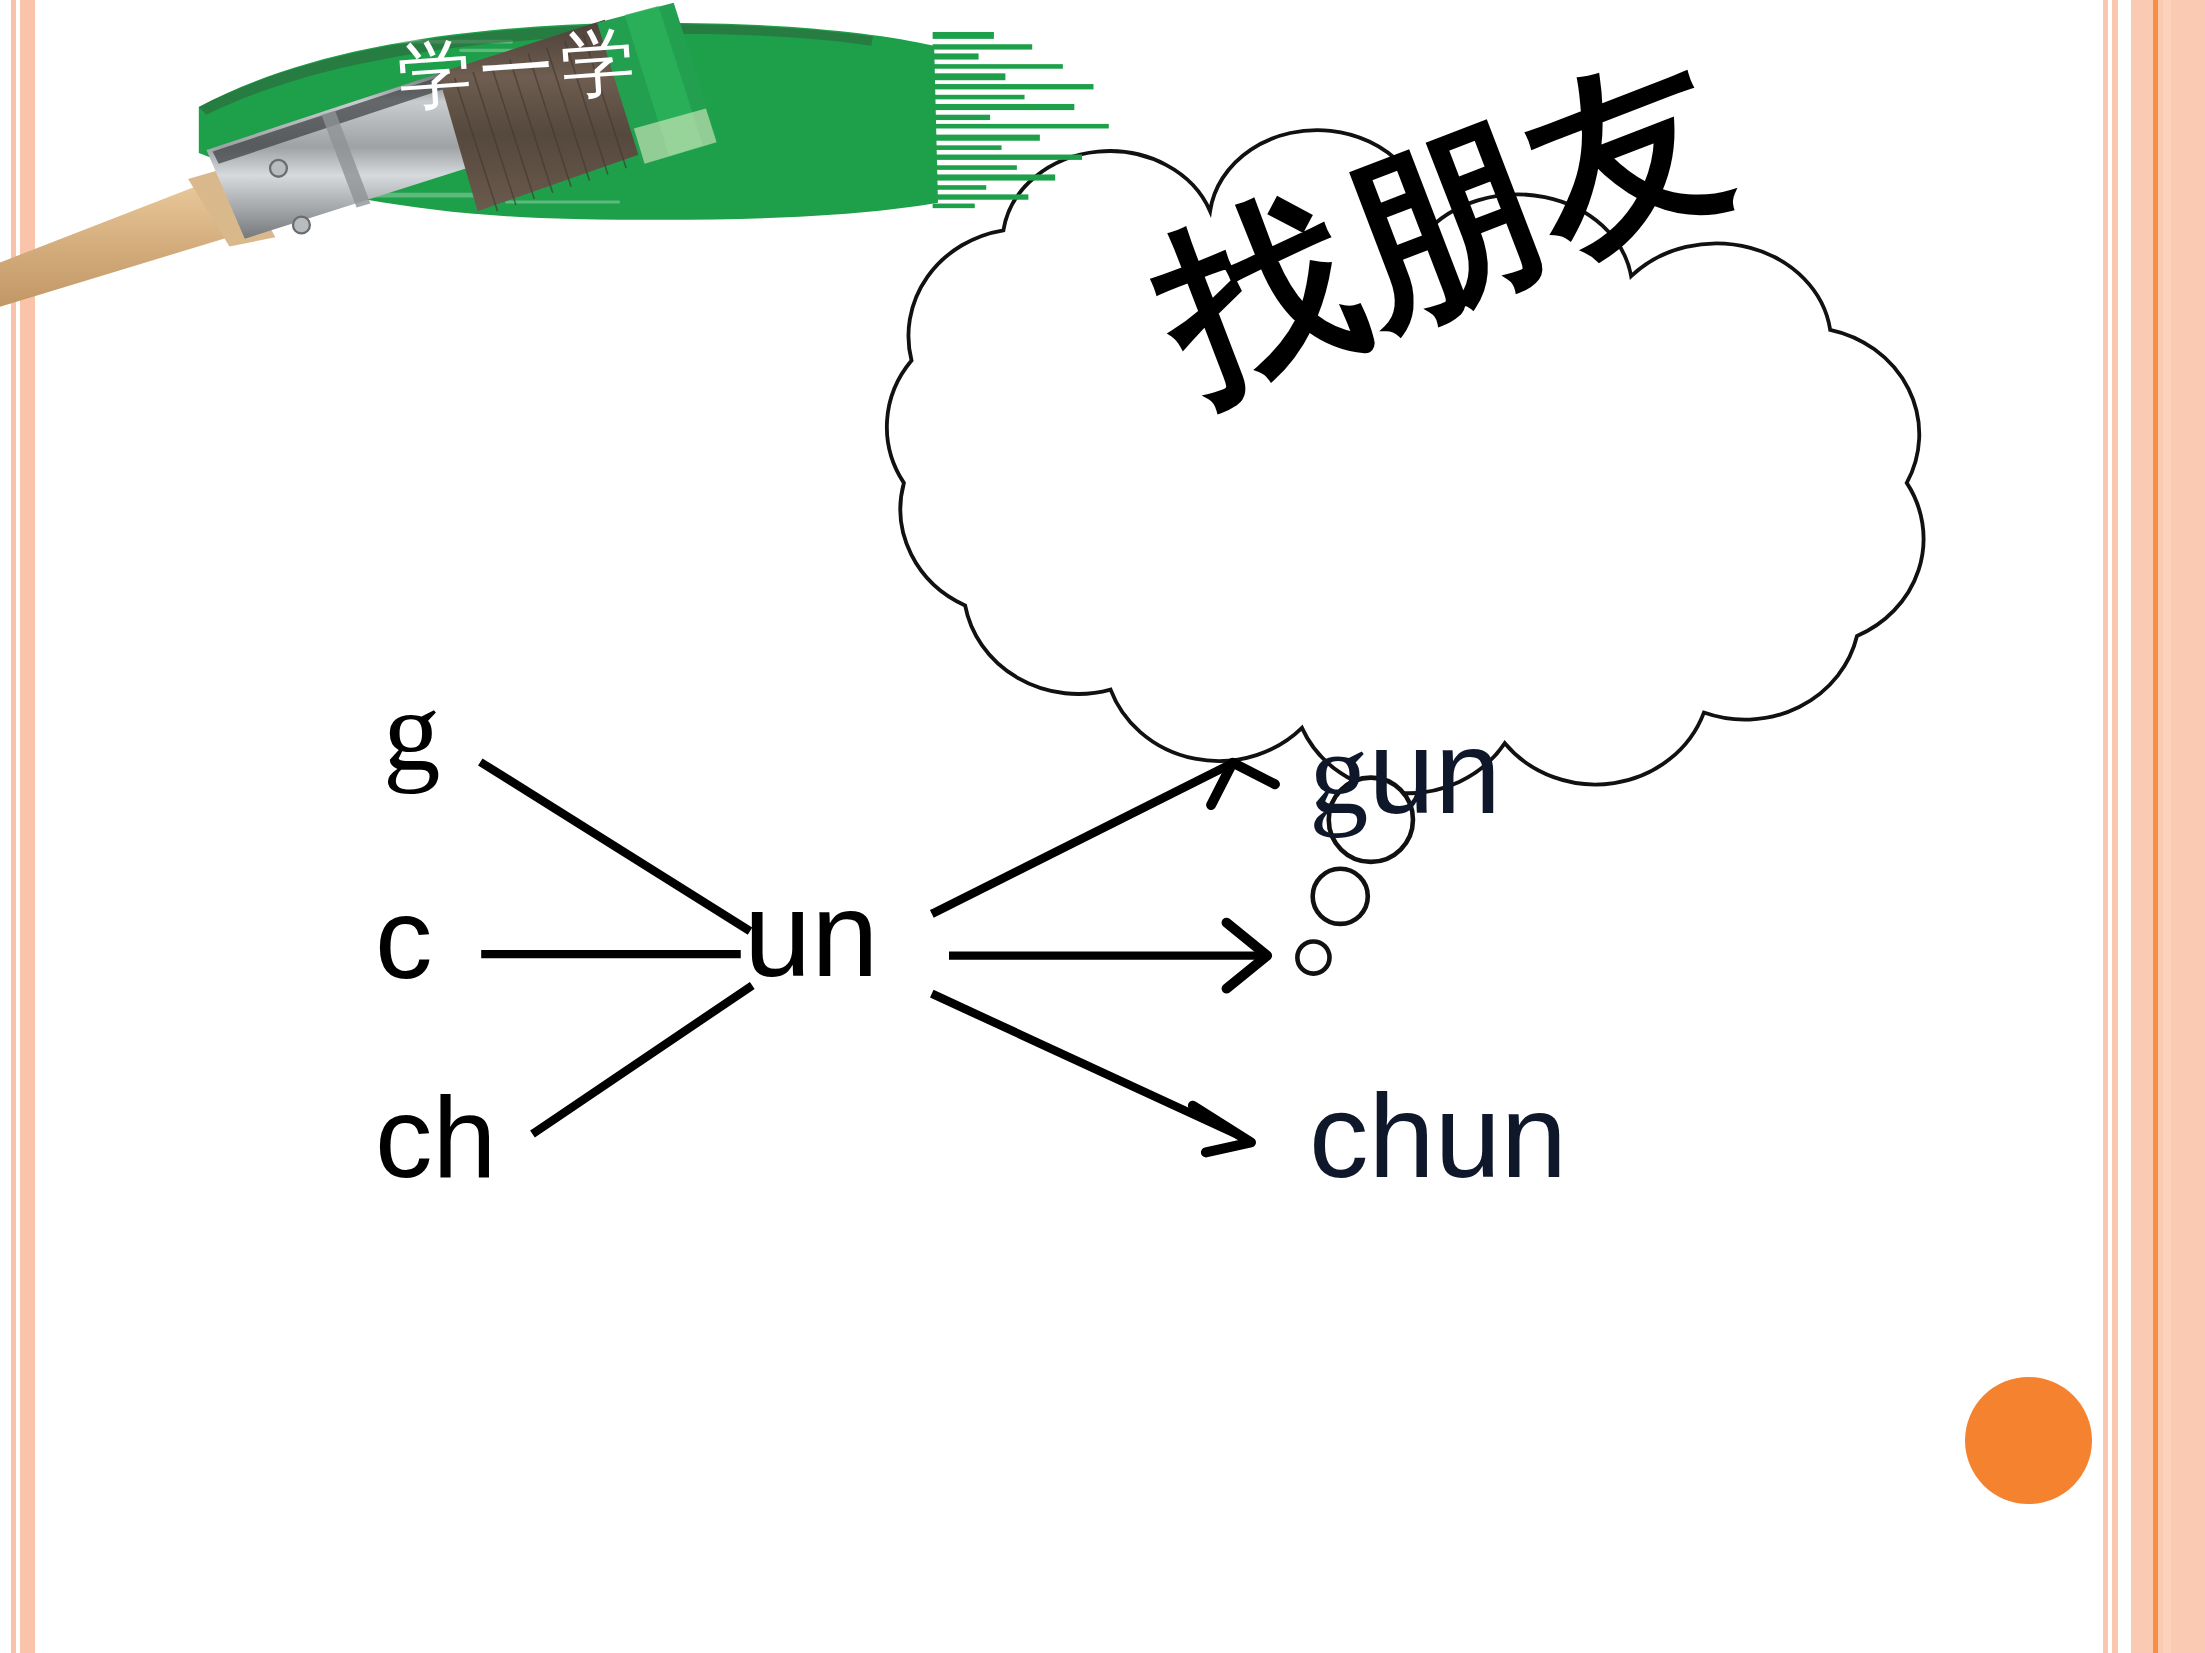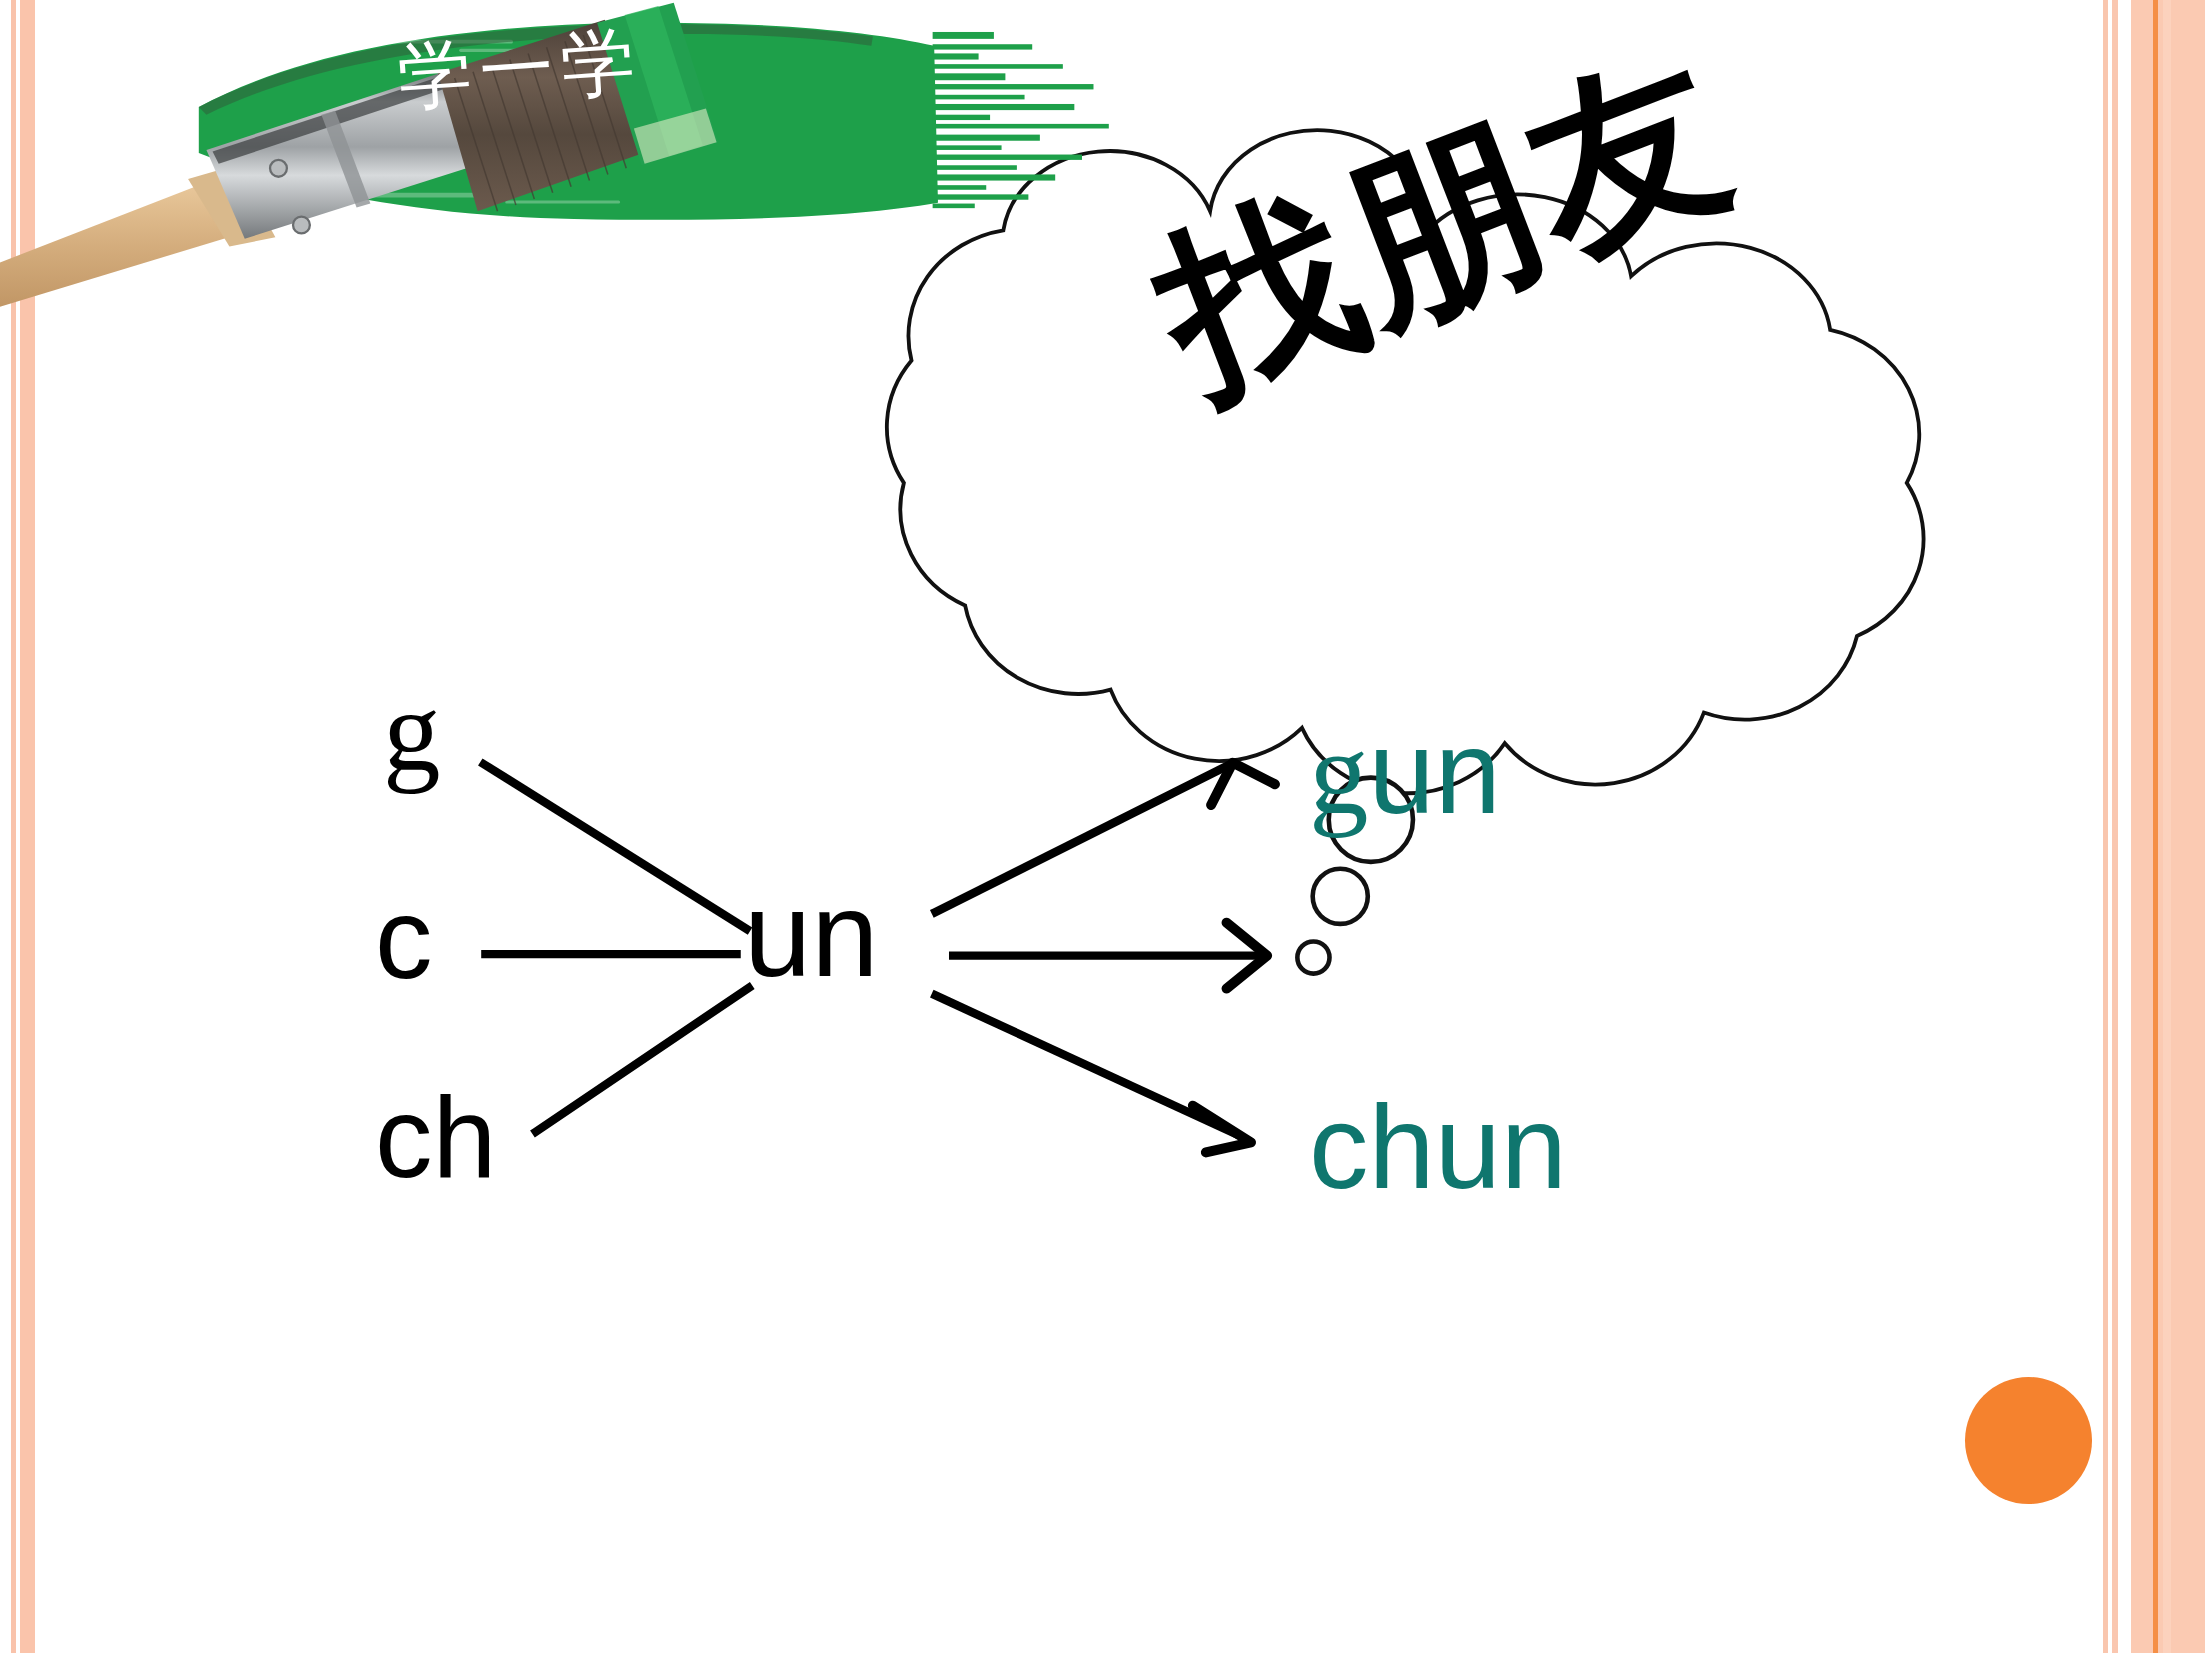--- a/index.html
+++ b/index.html
@@ -99,33 +99,33 @@
     pointer-events: none;
   }
   #diagram svg { display: block; }
 
   .syl {
     position: absolute;
     white-space: nowrap;
     line-height: 1;
   }
   .syl-blk { color: #000000; }
-  .syl-red { color: #0f766e; }
+  .syl-red { color: #0f172a; }
 
   .sans { font-family: "Liberation Sans", sans-serif; }
   .serif { font-family: "Liberation Serif", serif; }
 
   #tok-g    { left: 383px;  top: 674px;  font-size: 115px; }
   #tok-c    { left: 375px;  top: 881px; font-size: 115px; }
   #tok-ch   { left: 375px;  top: 1080px; font-size: 115px; }
   #tok-un   { left: 744px;  top: 874px; font-size: 121px; }
 
   #res-gun  { left: 1309px; top: 712px;  font-size: 119px; }
   #res-cun  { left: 1309px; top: 892px; font-size: 119px; }
-  #res-chun { left: 1309px; top: 1076px; font-size: 119px; margin-top: 11px; }
+  #res-chun { left: 1309px; top: 1076px; font-size: 119px; }
 
   
   #orange-dot {
     position: absolute;
     left: 1965px;
     top: 1377px;
     width: 127px;
     height: 127px;
     border-radius: 50%;
     background: #f5822e;

